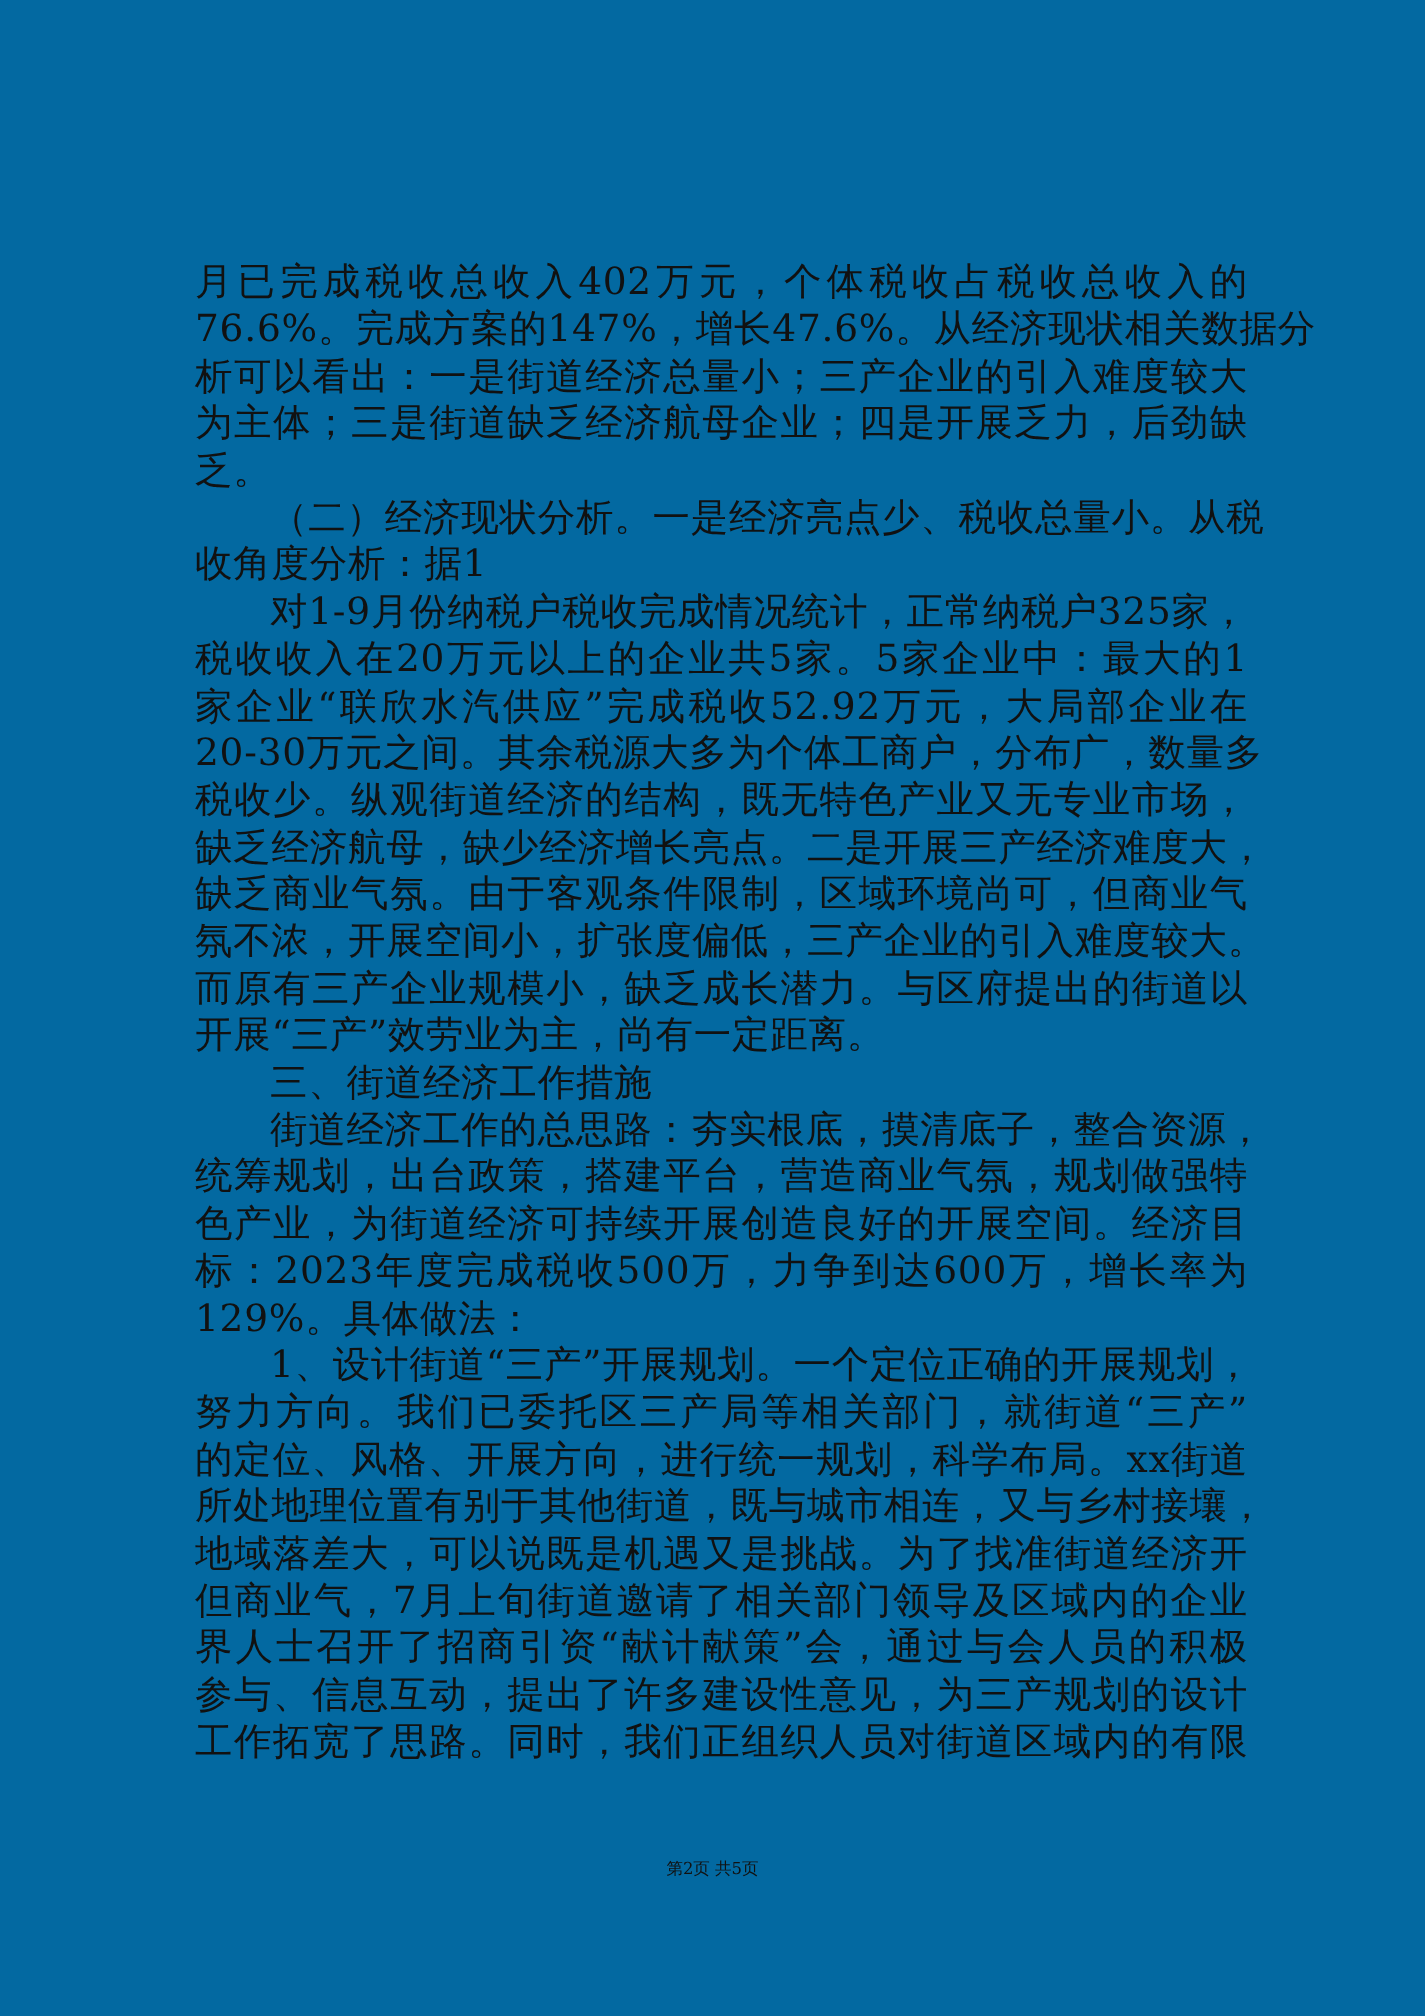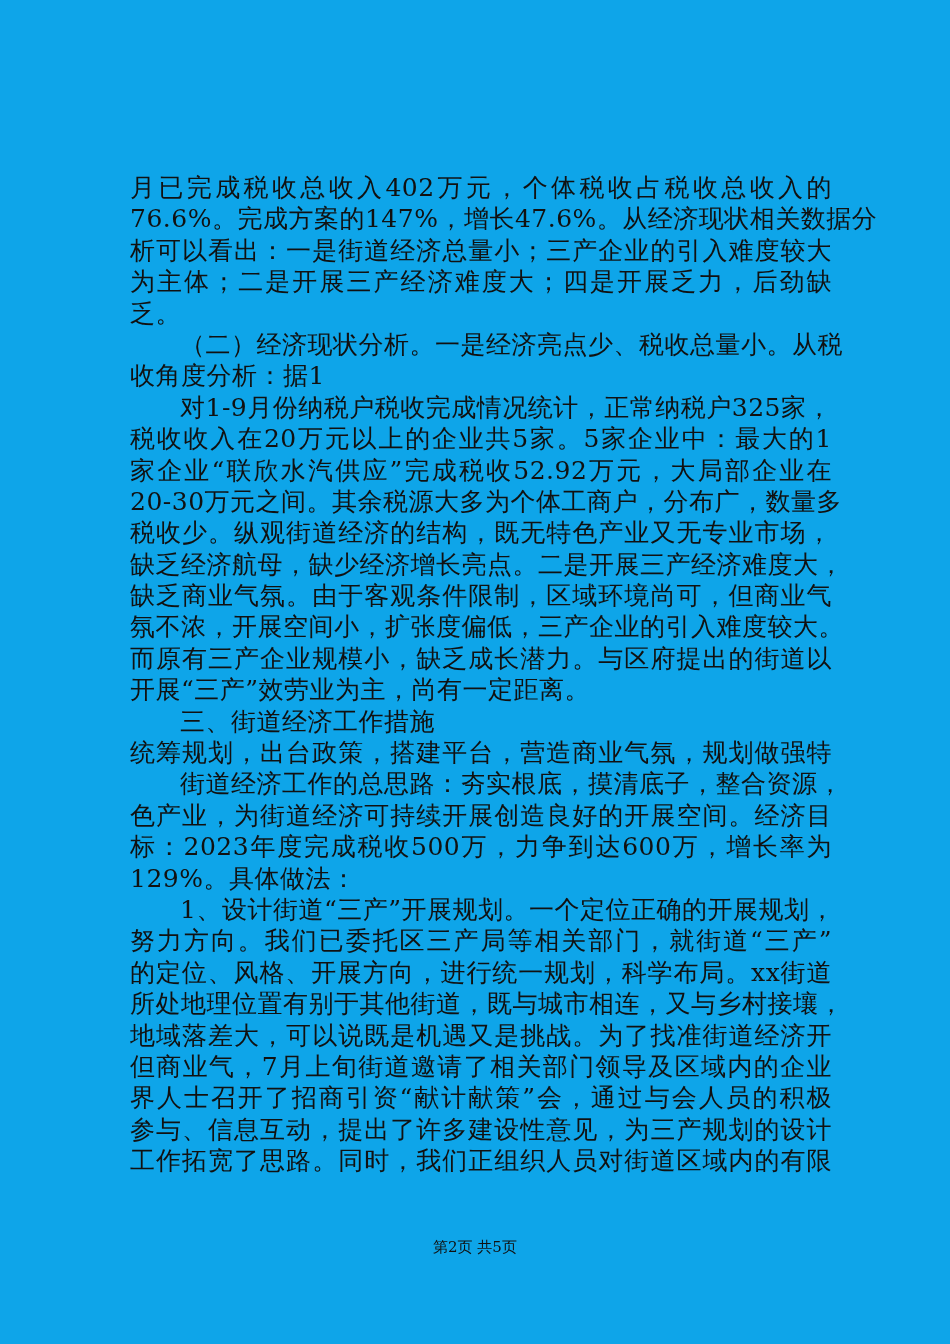--- a/index.html
+++ b/index.html
@@ -1,60 +1,60 @@
 <!DOCTYPE html>
 <html><head>
 <meta charset="utf-8">
 <style>
   html, body { margin: 0; padding: 0; background: #ffffff; }
   body { width: 950px; height: 1344px; position: relative; overflow: hidden; }
   .page {
-    position: absolute; left: 0; top: 0; width: 950px; height: 1344px; background: #0ea5e9;
+    position: absolute; left: 0; top: 0; width: 950px; height: 1344px; background: #0369a1;
   }
   .content {
     position: absolute; left: 130px; top: 172px; width: 702px;
     font-family: "DejaVu Serif", "Liberation Serif", serif;
     color: #111;
   }
   .line {
     height: 31.4px; line-height: 31.4px; font-size: 25px; white-space: nowrap;
     text-align: justify; text-align-last: justify; letter-spacing: 0.5px;
   }
   .line.last { text-align-last: left; }
   .line.indent { padding-left: 50px; }
   .footer {
     position: absolute; left: 0; width: 950px; top: 1238px; text-align: center;
-    font-family: "DejaVu Serif", "Liberation Serif", serif; font-size: 15px; color: #111;
+    font-family: "DejaVu Serif", "Liberation Serif", serif; font-size: 11px; color: #111;
   }
 </style>
 </head>
 <body>
 
 <div class="page">
   <div class="content" id="content">
       <div class="line">月已完成税收总收入402万元，个体税收占税收总收入的</div>
       <div class="line">76.6%。完成方案的147%，增长47.6%。从经济现状相关数据分</div>
       <div class="line">析可以看出：一是街道经济总量小；三产企业的引入难度较大</div>
-      <div class="line">为主体；二是开展三产经济难度大；四是开展乏力，后劲缺</div>
+      <div class="line">为主体；三是街道缺乏经济航母企业；四是开展乏力，后劲缺</div>
       <div class="line last">乏。</div>
       <div class="line indent">（二）经济现状分析。一是经济亮点少、税收总量小。从税</div>
       <div class="line last">收角度分析：据1</div>
       <div class="line indent">对1-9月份纳税户税收完成情况统计，正常纳税户325家，</div>
       <div class="line">税收收入在20万元以上的企业共5家。5家企业中：最大的1</div>
       <div class="line">家企业“联欣水汽供应”完成税收52.92万元，大局部企业在</div>
       <div class="line">20-30万元之间。其余税源大多为个体工商户，分布广，数量多</div>
       <div class="line">税收少。纵观街道经济的结构，既无特色产业又无专业市场，</div>
       <div class="line">缺乏经济航母，缺少经济增长亮点。二是开展三产经济难度大，</div>
       <div class="line">缺乏商业气氛。由于客观条件限制，区域环境尚可，但商业气</div>
       <div class="line">氛不浓，开展空间小，扩张度偏低，三产企业的引入难度较大。</div>
       <div class="line">而原有三产企业规模小，缺乏成长潜力。与区府提出的街道以</div>
       <div class="line last">开展“三产”效劳业为主，尚有一定距离。</div>
       <div class="line indent last">三、街道经济工作措施</div>
+      <div class="line indent">街道经济工作的总思路：夯实根底，摸清底子，整合资源，</div>
       <div class="line">统筹规划，出台政策，搭建平台，营造商业气氛，规划做强特</div>
-      <div class="line indent">街道经济工作的总思路：夯实根底，摸清底子，整合资源，</div>
       <div class="line">色产业，为街道经济可持续开展创造良好的开展空间。经济目</div>
       <div class="line">标：2023年度完成税收500万，力争到达600万，增长率为</div>
       <div class="line last">129%。具体做法：</div>
       <div class="line indent">1、设计街道“三产”开展规划。一个定位正确的开展规划，</div>
       <div class="line">努力方向。我们已委托区三产局等相关部门，就街道“三产”</div>
       <div class="line">的定位、风格、开展方向，进行统一规划，科学布局。xx街道</div>
       <div class="line">所处地理位置有别于其他街道，既与城市相连，又与乡村接壤，</div>
       <div class="line">地域落差大，可以说既是机遇又是挑战。为了找准街道经济开</div>
       <div class="line">但商业气，7月上旬街道邀请了相关部门领导及区域内的企业</div>
       <div class="line">界人士召开了招商引资“献计献策”会，通过与会人员的积极</div>

